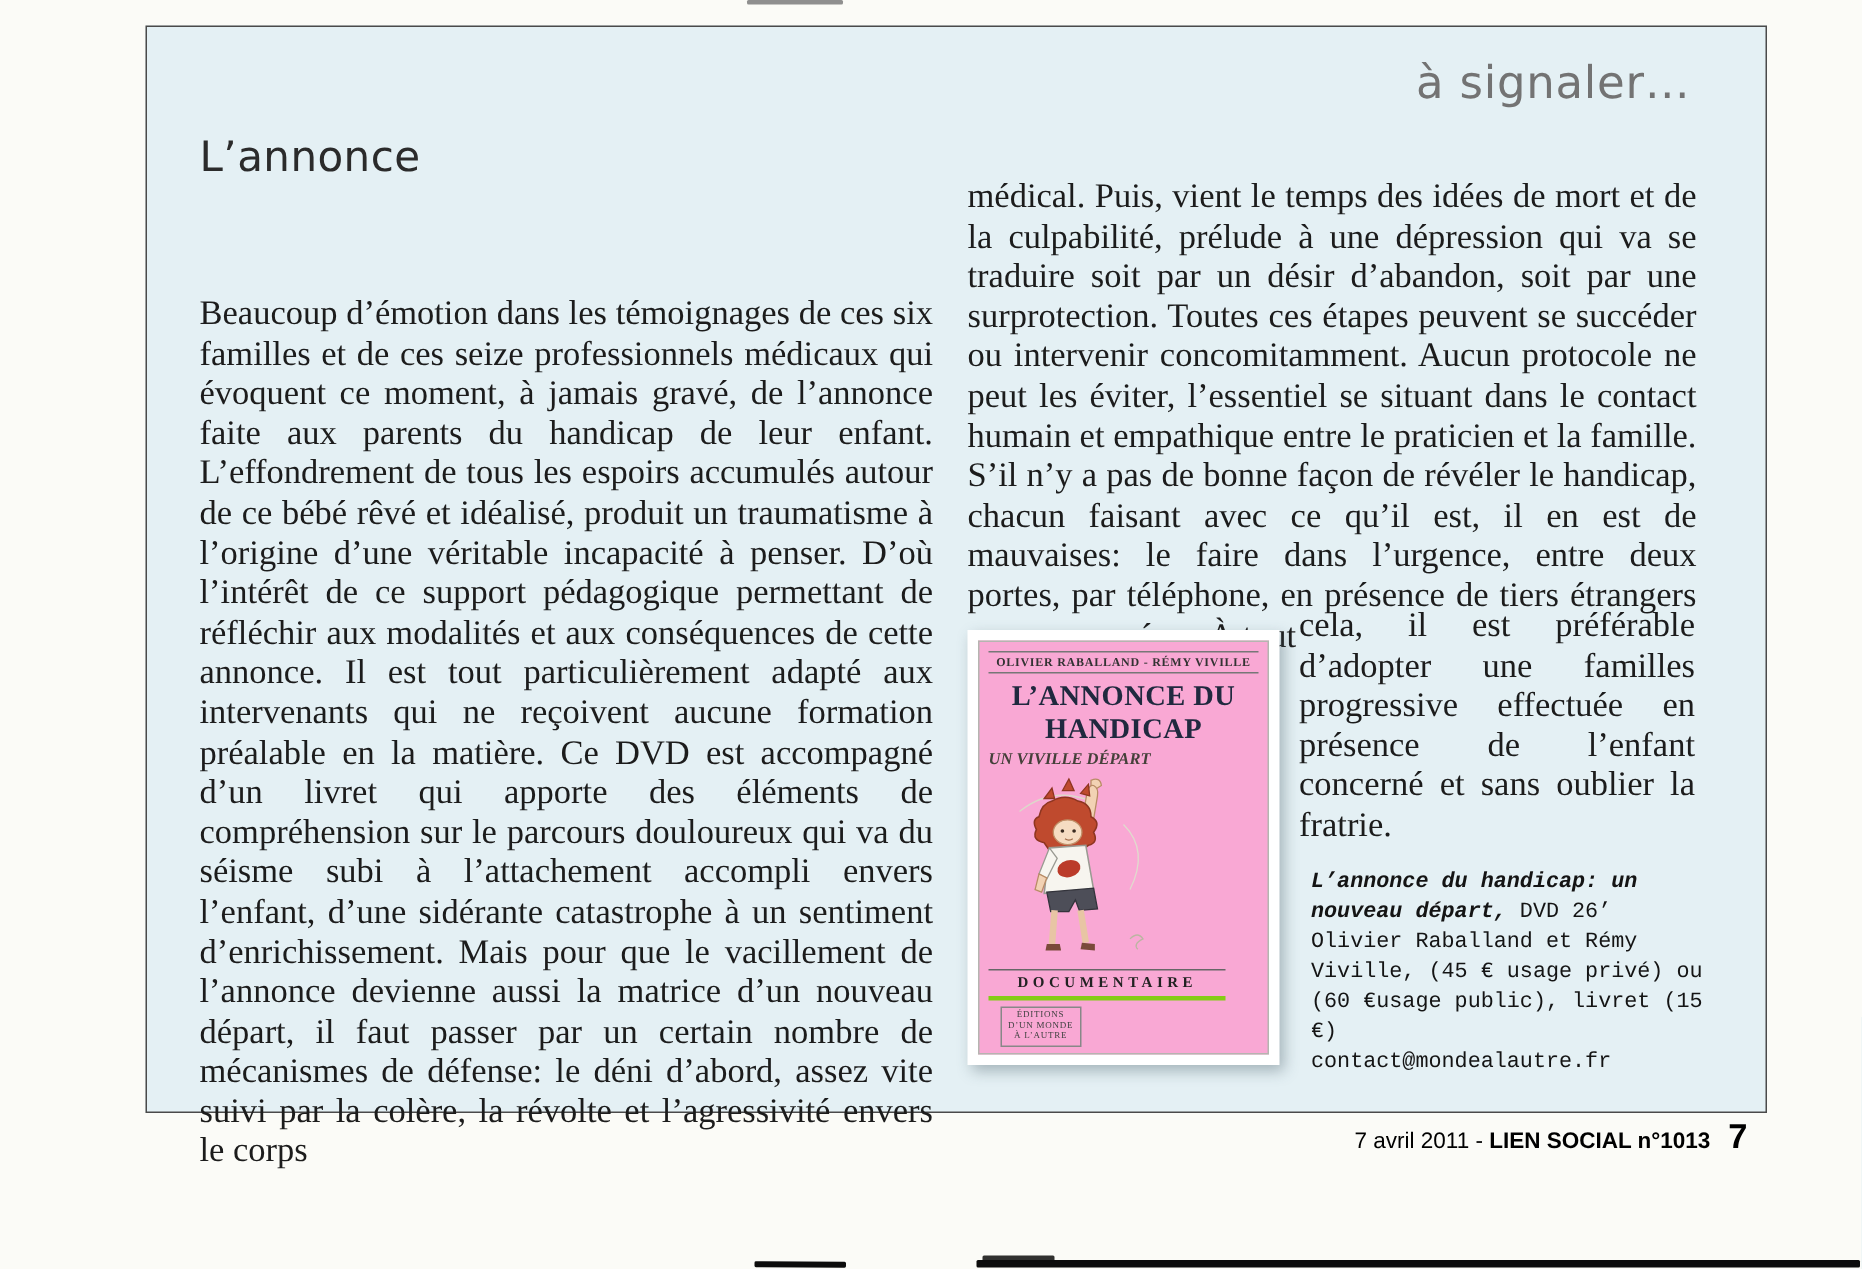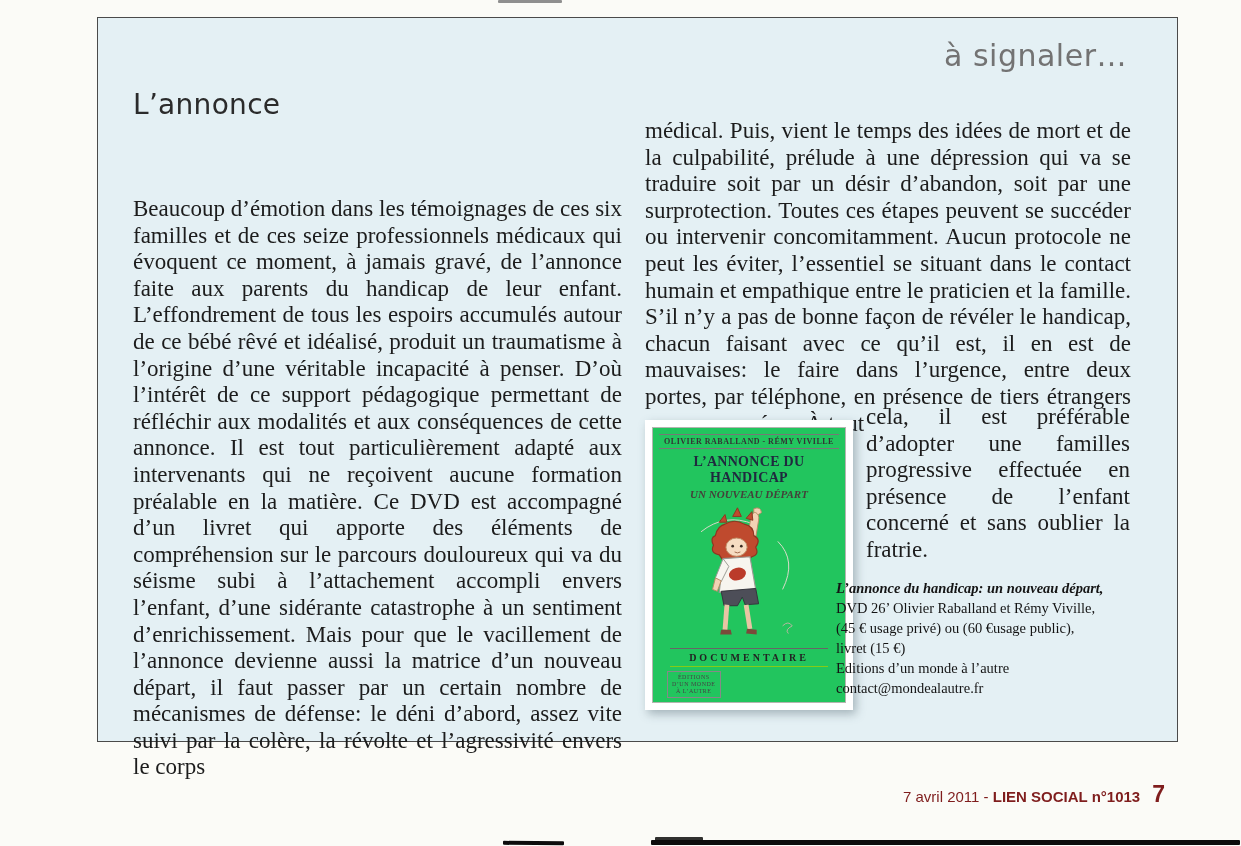--- a/index.html
+++ b/index.html
@@ -47,65 +47,65 @@
 
   
   .dvd-photo {
     position:absolute; left:645px; top:420px;
     width:208px; height:290px;
     background:#ffffff; padding:7px;
     box-shadow:3px 4px 9px rgba(70,90,100,.4);
   }
   .dvd-cover {
     width:100%; height:100%;
-    background:#22c55e; border:1px solid #b5b5b0;
-    display:flex; flex-direction:column; align-items:center;
+    background:#f9a8d4; border:1px solid #b5b5b0;
+    display:flex; flex-direction:column; align-items:flex-start;
     padding:6px 6px 4px;
     font-family:"Liberation Serif", serif;
   }
   .dvd-authors {
     width:100%; text-align:center;
     font-size:8px; font-weight:bold; letter-spacing:.5px; color:#333;
     border-top:1px solid #777; border-bottom:1px solid #777;
     padding:2px 0;
   }
   .dvd-title {
-    margin-top:5px; font-size:14px; font-weight:bold;
+    margin-top:5px; font-size:19px; font-weight:bold;
     color:#20293f; letter-spacing:.3px; text-align:center;
   }
   .dvd-subtitle {
     font-size:11px; font-style:italic; font-weight:bold;
     color:#45403a; margin-top:2px; text-align:center;
   }
   .dvd-art { margin-top:3px; width:128px; height:146px; }
   .dvd-genre {
     width:88%; text-align:center;
     font-size:10px; font-weight:bold; letter-spacing:3px; color:#222;
-    border-top:1px solid #666; border-bottom:1px solid #84cc16;
+    border-top:1px solid #666; border-bottom:3px solid #84cc16;
     padding:3px 0; margin-top:1px;
   }
   .dvd-publisher {
     margin-top:4px; align-self:flex-start; margin-left:8px;
     font-size:6px; line-height:7px; color:#444; letter-spacing:.5px;
     border:1px solid #888; padding:2px 4px; text-align:center;
   }
 
   
   .caption {
-    position:absolute; left:836px; top:578px; width:268px;
-    font-family:Liberation Serif, serif;
+    position:absolute; left:874px; top:578px; width:268px;
+    font-family:Liberation Mono, monospace;
     font-size:14.5px; line-height:20px; color:#141414;
   }
   .caption-lead { font-weight:bold; font-style:italic; }
 
   
   .footer {
-    position:absolute; top:781px; right:76px;
+    position:absolute; top:744px; right:76px;
     font-family:"Liberation Sans", sans-serif;
-    font-size:15px; color:#7f1d1d;
+    font-size:15px; color:#000000;
     display:flex; align-items:baseline;
   }
   .footer .journal { font-weight:bold; white-space:pre; }
   .footer .date { white-space:pre; }
   .footer .pagenum { font-size:23px; font-weight:bold; margin-left:12px; }
 
   
   .artifact { position:absolute; background:#0c0c0c; border-radius:1px; }
   .a1 { left:503px; top:841px; width:61px; height:4px; transform:rotate(.3deg); }
   .a2 { left:651px; top:840px; width:589px; height:5px; }
@@ -134,21 +134,21 @@
 </div>
 
 <div class="col col-left">Beaucoup d’émotion dans les témoignages de ces six familles et de ces seize professionnels médicaux qui évoquent ce moment, à jamais gravé, de l’annonce faite aux parents du handicap de leur enfant. L’effondrement de tous les espoirs accumulés autour de ce bébé rêvé et idéalisé, produit un traumatisme à l’origine d’une véritable incapacité à penser. D’où l’intérêt de ce support pédagogique permettant de réfléchir aux modalités et aux conséquences de cette annonce. Il est tout particulièrement adapté aux intervenants qui ne reçoivent aucune formation préalable en la matière. Ce DVD est accompagné d’un livret qui apporte des éléments de compréhension sur le parcours douloureux qui va du séisme subi à l’attachement accompli envers l’enfant, d’une sidérante catastrophe à un sentiment d’enrichissement. Mais pour que le vacillement de l’annonce devienne aussi la matrice d’un nouveau départ, il faut passer par un certain nombre de mécanismes de défense: le déni d’abord, assez vite suivi par la colère, la révolte et l’agressivité envers le corps</div>
 <div class="col col-right">médical. Puis, vient le temps des idées de mort et de la culpabilité, prélude à une dépression qui va se traduire soit par un désir d’abandon, soit par une surprotection. Toutes ces étapes peuvent se succéder ou intervenir concomitamment. Aucun protocole ne peut les éviter, l’essentiel se situant dans le contact humain et empathique entre le praticien et la famille. S’il n’y a pas de bonne façon de révéler le handicap, chacun faisant avec ce qu’il est, il en est de mauvaises: le faire dans l’urgence, entre deux portes, par téléphone, en présence de tiers étrangers non concernés… À tout</div>
 <div class="col col-wrap">cela, il est préférable d’adopter une familles progressive effectuée en présence de l’enfant concerné et sans oublier la fratrie.</div>
 
 <div class="dvd-photo">
   <div class="dvd-cover">
     <div class="dvd-authors">OLIVIER RABALLAND - RÉMY VIVILLE</div>
     <div class="dvd-title">L’ANNONCE DU HANDICAP</div>
-    <div class="dvd-subtitle">UN NOUVEAU DÉPART</div>
+    <div class="dvd-subtitle">UN VIVILLE DÉPART</div>
     <svg class="dvd-art" viewBox="0 0 130 150" aria-hidden="true">
       <path d="M15 30 Q40 10 70 22" stroke="#ddd8ca" fill="none"></path>
       <path d="M95 40 Q115 60 100 90" stroke="#e0dbcd" fill="none"></path>
       <path d="M70 6 q7 -3 8 4 l-8 5z" fill="#f2d2b4" stroke="#b98c66" stroke-width="1"></path>
       <path d="M72 10 q4 2 3 8 l-5 30 -8 -3 5 -30 q2 -6 5 -5z" fill="#f2d2b4" stroke="#b98c66" stroke-width="1"></path>
       <path d="M34 20 l6 -8 2 8z M48 14 l5 -9 4 9z M62 16 l6 -7 1 9z" fill="#bf4a2e" stroke="#8e3520" stroke-width="1"></path>
       <path d="M40 22 q-8 2 -10 12 q-6 2 -2 10 q-4 8 6 10 l4 6 q10 6 22 2 l8 -6 q8 -2 4 -10 q6 -8 -2 -12 q0 -10 -10 -12 q-10 -6 -20 0z" fill="#bf4a2e" stroke="#8e3520" stroke-width="1.2"></path>
       <ellipse cx="52" cy="46" rx="11" ry="9.5" fill="#f6dcc2" stroke="#c09068" stroke-width="1"></ellipse>
       <circle cx="48" cy="45" r="1.4" fill="#3a2a20"></circle>
       <circle cx="57" cy="45" r="1.4" fill="#3a2a20"></circle>
@@ -168,21 +168,20 @@
     <div class="dvd-publisher">
       <div>ÉDITIONS</div>
       <div>D’UN MONDE</div>
       <div>À L’AUTRE</div>
     </div>
   </div>
 </div>
 
 <div class="caption">
   <p><span class="caption-lead">L’annonce du handicap: un nouveau départ,</span><span> DVD 26’ Olivier Raballand et Rémy Viville, (45 € usage privé) ou (60 €usage public), livret (15 €)</span></p>
-  <div>Editions d’un monde à l’autre</div>
   <div>contact@mondealautre.fr</div>
 </div>
 
 <div class="footer">
   <span class="date">7 avril 2011 - </span>
   <span class="journal">LIEN SOCIAL n°1013</span>
   <span class="pagenum">7</span>
 </div>
 
 <div class="artifact a1"></div>

